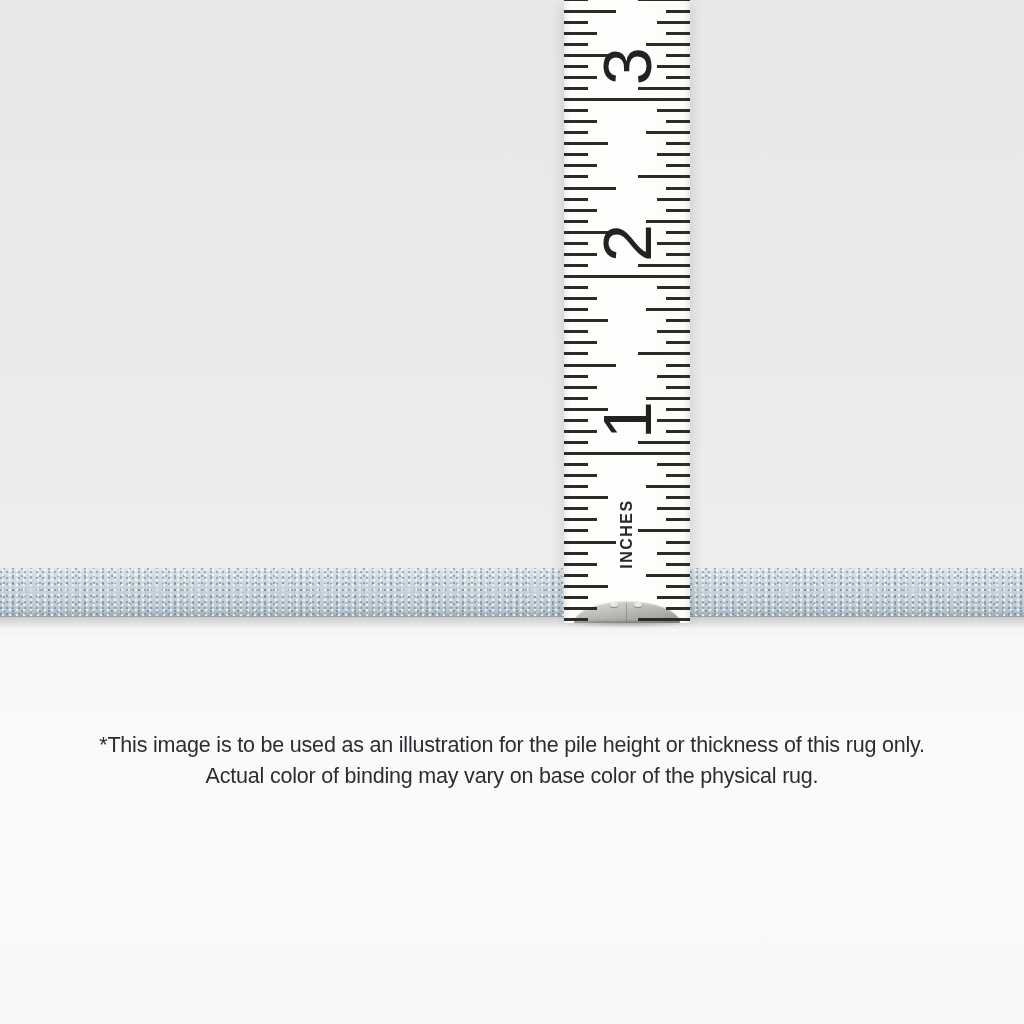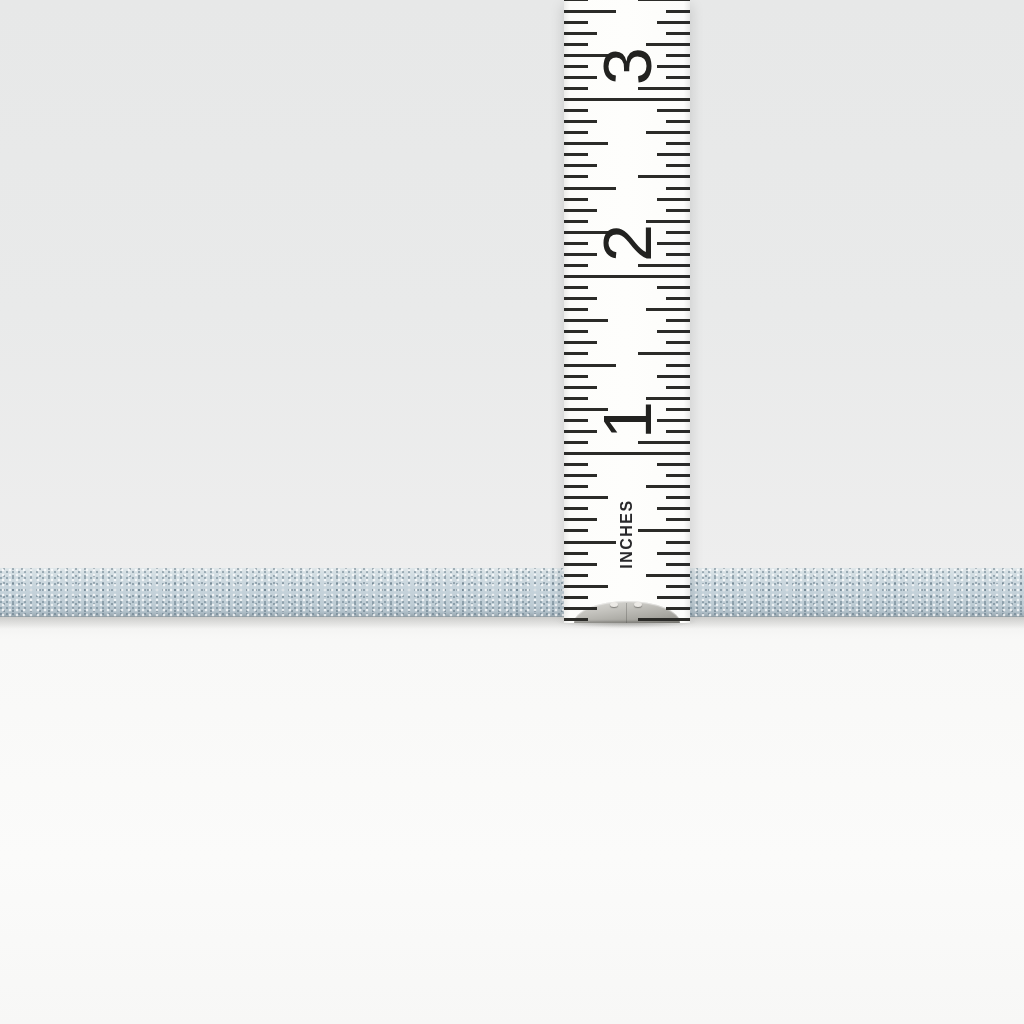--- a/index.html
+++ b/index.html
@@ -207,14 +207,16 @@
       <div class="tick" style="top: 607px; width: 33px; left: 0px;"></div>
       <div class="tick" style="top: 607px; width: 24px; right: 0px;"></div>
       <div class="tick" style="top: 618px; width: 24px; left: 0px;"></div>
       <div class="tick" style="top: 618px; width: 52px; right: 0px;"></div>
       <div class="inch-num" style="top: 21px;">3</div>
       <div class="inch-num" style="top: 198px;">2</div>
       <div class="inch-num" style="top: 375px;">1</div>
     </div>
 
   <div class="disclaimer">
+    <div>*This image is to be used as an illustration for the pile height or thickness of this rug only.</div>
+    <div>Actual color of binding may vary on base color of the physical rug.</div>
   </div>
 </div>
 
 </body></html>

